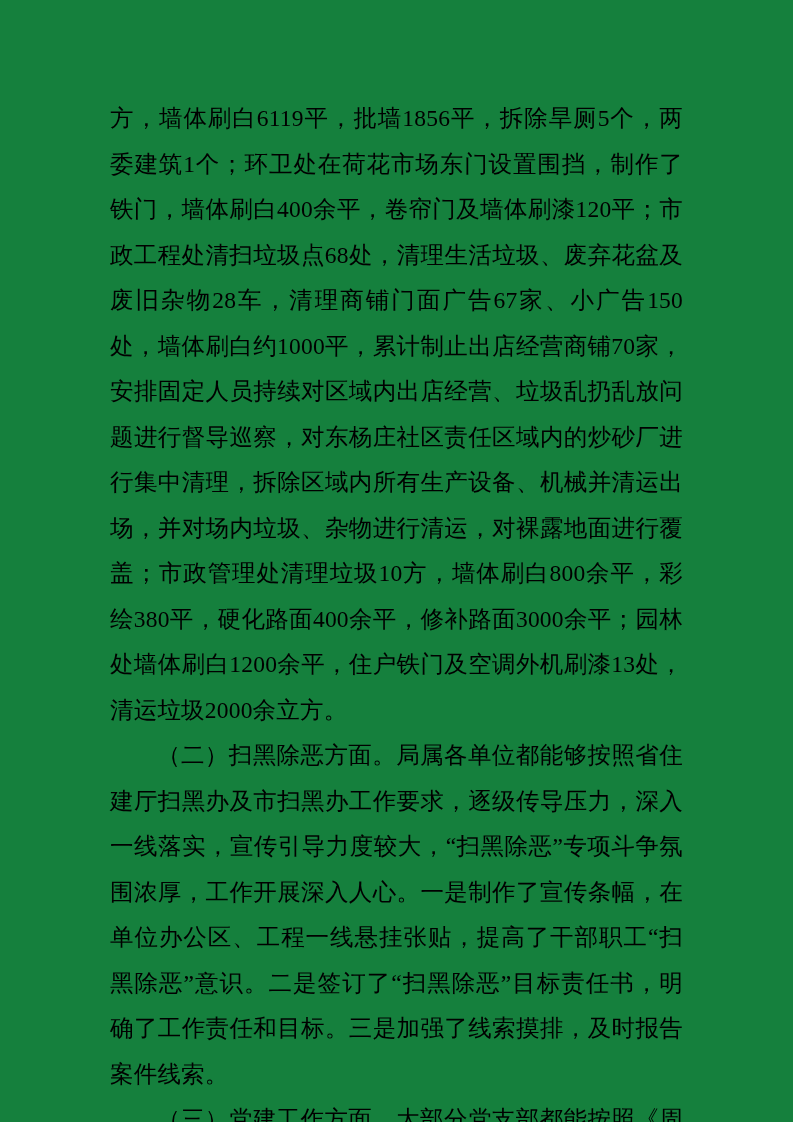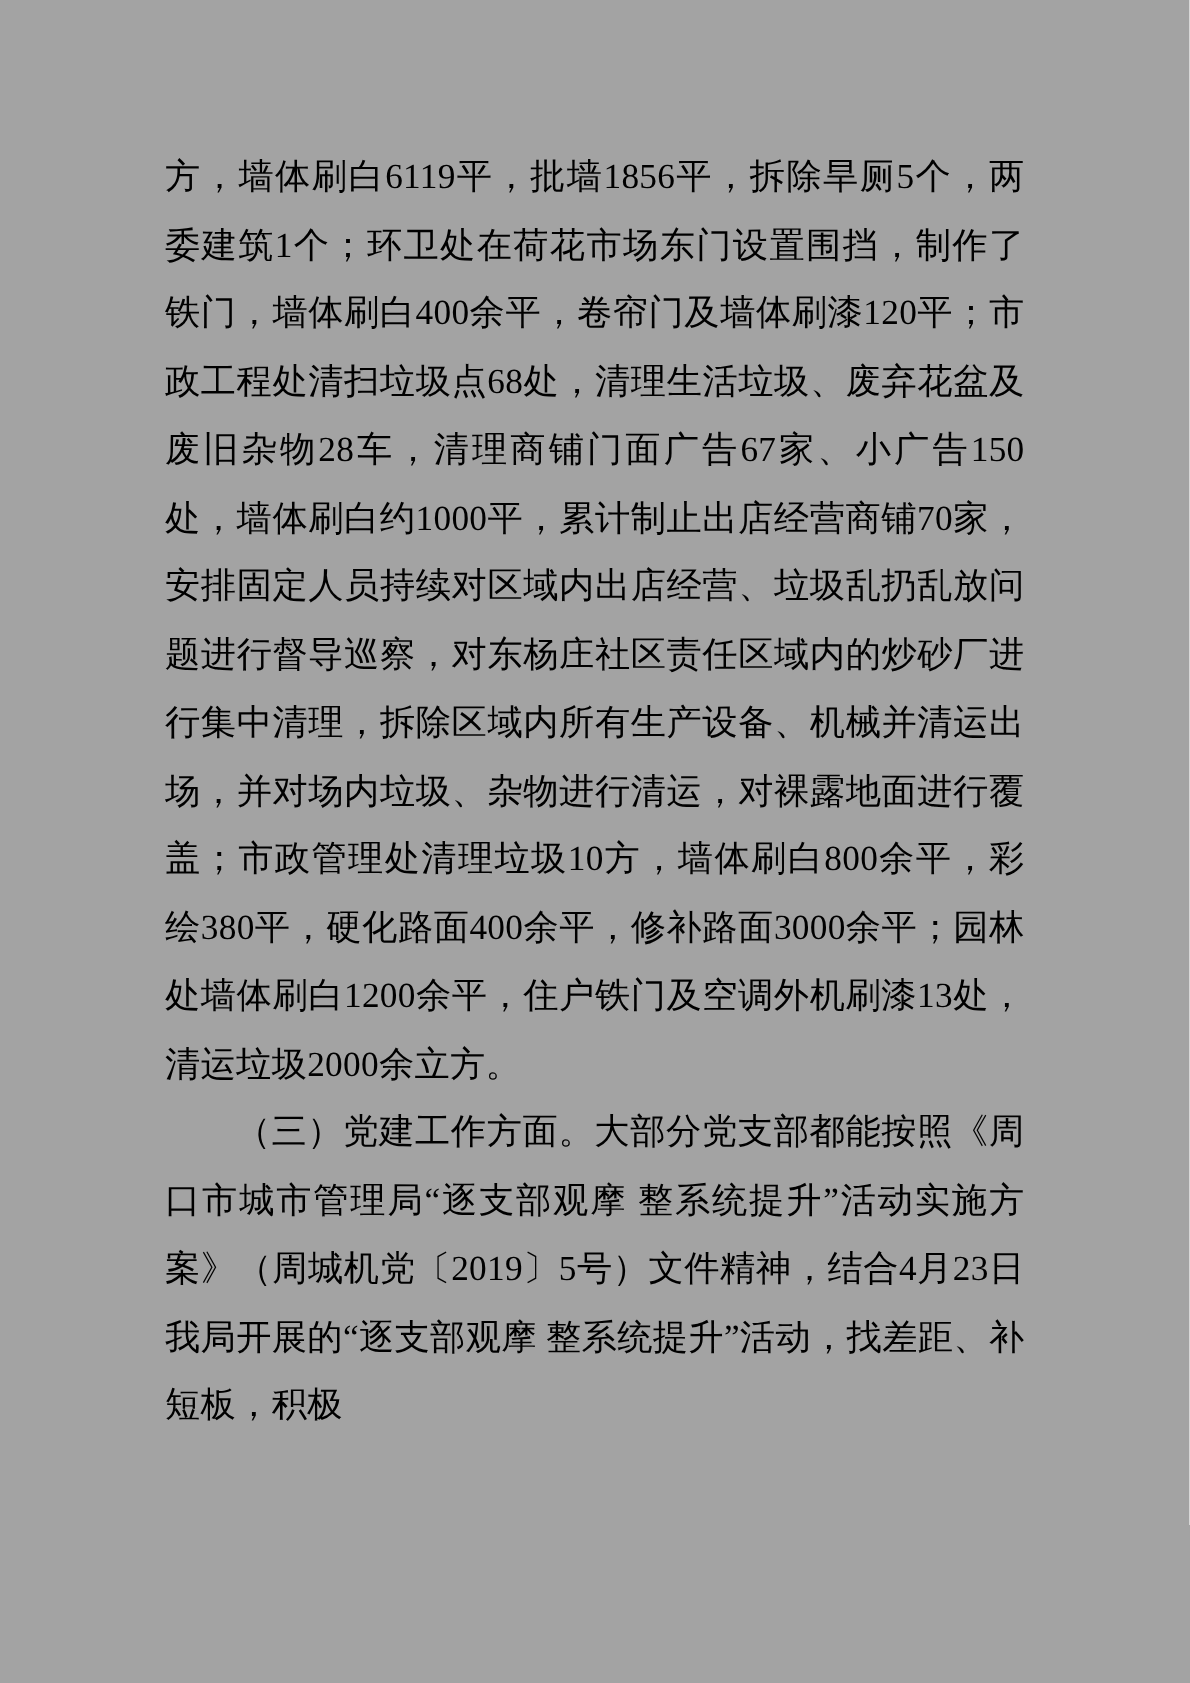--- a/index.html
+++ b/index.html
@@ -11,21 +11,21 @@
     width: 793px;
     height: 1122px;
     font-family: "Liberation Serif", "DejaVu Serif", serif;
     color: #000000;
     overflow: hidden;
   }
   .page {
     position: relative;
     width: 793px;
     height: 1122px;
-    background: #a3a3a3;
+    background: #15803d;
     box-sizing: border-box;
     padding: 96px 110px 60px 110px;
   }
   .doc-body {
     width: 100%;
   }
   .para {
     margin: 0;
     font-size: 23.5px;
     line-height: 45.5px;
@@ -40,15 +40,16 @@
   .indent {
     text-indent: 2em;
   }
 </style>
 </head>
 <body>
 
 <div class="page">
   <div class="doc-body">
     <p class="para">方，墙体刷白6119平，批墙1856平，拆除旱厕5个，两委建筑1个；环卫处在荷花市场东门设置围挡，制作了铁门，墙体刷白400余平，卷帘门及墙体刷漆120平；市政工程处清扫垃圾点68处，清理生活垃圾、废弃花盆及废旧杂物28车，清理商铺门面广告67家、小广告150处，墙体刷白约1000平，累计制止出店经营商铺70家，安排固定人员持续对区域内出店经营、垃圾乱扔乱放问题进行督导巡察，对东杨庄社区责任区域内的炒砂厂进行集中清理，拆除区域内所有生产设备、机械并清运出场，并对场内垃圾、杂物进行清运，对裸露地面进行覆盖；市政管理处清理垃圾10方，墙体刷白800余平，彩绘380平，硬化路面400余平，修补路面3000余平；园林处墙体刷白1200余平，住户铁门及空调外机刷漆13处，清运垃圾2000余立方。</p>
+    <p class="para indent">（二）扫黑除恶方面。局属各单位都能够按照省住建厅扫黑办及市扫黑办工作要求，逐级传导压力，深入一线落实，宣传引导力度较大，“扫黑除恶”专项斗争氛围浓厚，工作开展深入人心。一是制作了宣传条幅，在单位办公区、工程一线悬挂张贴，提高了干部职工“扫黑除恶”意识。二是签订了“扫黑除恶”目标责任书，明确了工作责任和目标。三是加强了线索摸排，及时报告案件线索。</p>
     <p class="para indent">（三）党建工作方面。大部分党支部都能按照《周口市城市管理局“逐支部观摩 整系统提升”活动实施方案》（周城机党〔2019〕5号）文件精神，结合4月23日我局开展的“逐支部观摩 整系统提升”活动，找差距、补短板，积极</p>
   </div>
 </div>
 
 </body></html>

